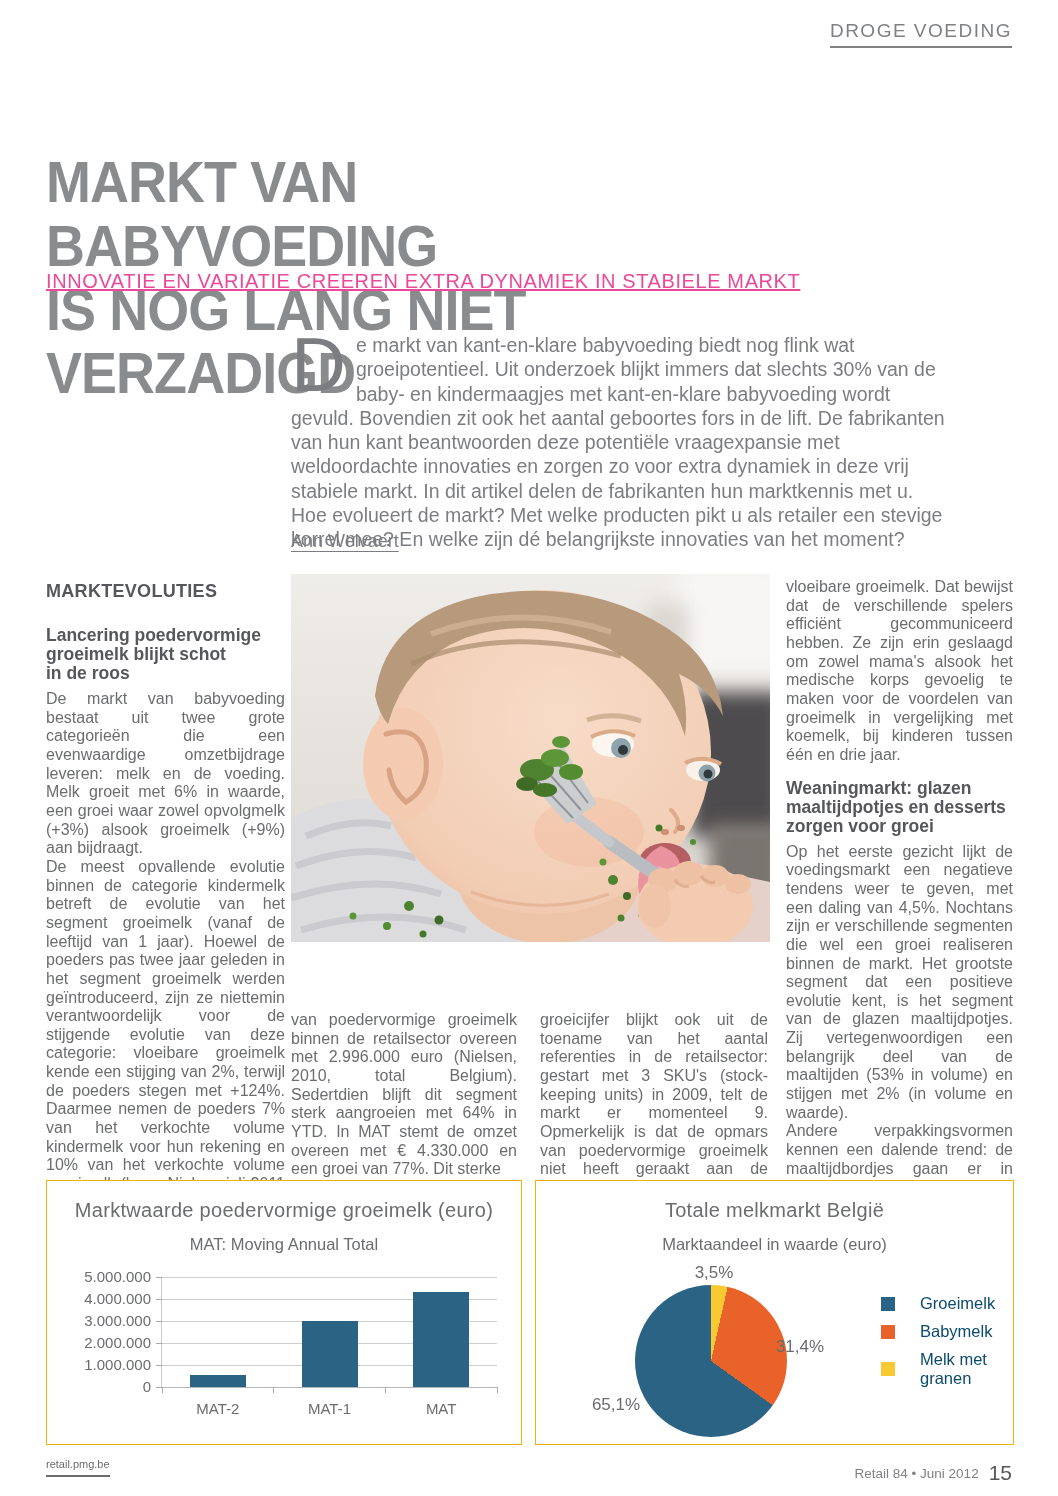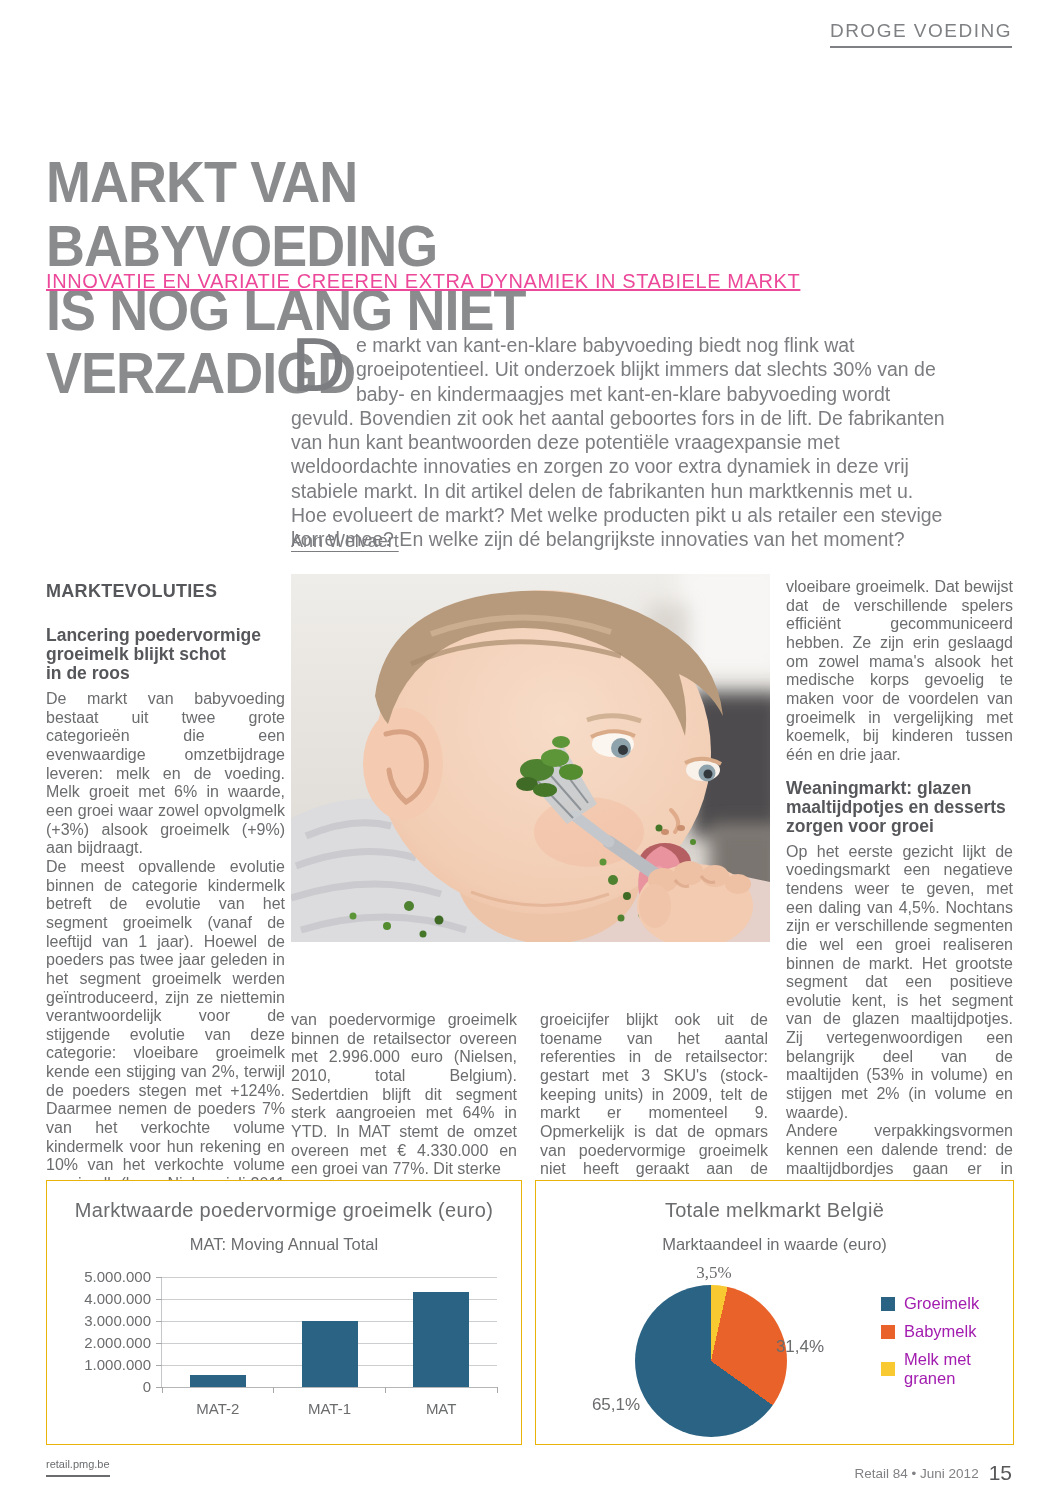--- a/index.html
+++ b/index.html
@@ -54,25 +54,25 @@
   .ytick-mark{position:absolute;right:100%;width:6px;height:1px;background:#a7a8aa;}
   .xtick-mark{position:absolute;top:100%;width:1px;height:6px;background:#a7a8aa;}
   .bar{position:absolute;bottom:0;width:56px;}
   .xtick-label{position:absolute;top:calc(100% + 13px);transform:translateX(-50%);font-size:15px;
         color:#6b6c6e;white-space:nowrap;}
 
   
   .pie-circle{position:absolute;left:99px;top:104px;width:152px;height:152px;border-radius:50%;}
   .pie-label{position:absolute;transform:translate(-50%,-50%);font-size:17px;color:#6b6c6e;
         white-space:nowrap;}
-  .pl-top{left:178px;top:92px;font-family:Liberation Serif, serif;}
+  .pl-top{left:178px;top:92px;}
   .pl-right{left:264px;top:152px;margin-top:14px;}
   .pl-bl{left:80px;top:224px;}
   .legend{position:absolute;left:345px;top:113px;}
-  .legend-item{display:flex;align-items:center;margin-bottom:9px;font-size:16.5px;color:#a21caf;}
+  .legend-item{display:flex;align-items:center;margin-bottom:9px;font-size:16.5px;color:#0c4a6e;gap:16px;}
   .swatch{width:14px;height:14px;margin-right:9px;flex:0 0 auto;}
 
   
   .footer-site{position:absolute;left:46px;top:1458px;font-size:11px;font-weight:normal;color:#6b6c6e;
         border-bottom:2px solid #6b6c6e;padding-bottom:5px;cursor:pointer;}
   .footer-right{position:absolute;right:46px;top:1461px;font-size:13.5px;color:#808184;}
   .page-num{font-size:21px;color:#58585a;margin-left:10px;vertical-align:-2px;}
 </style>
 </head>
 <body>

